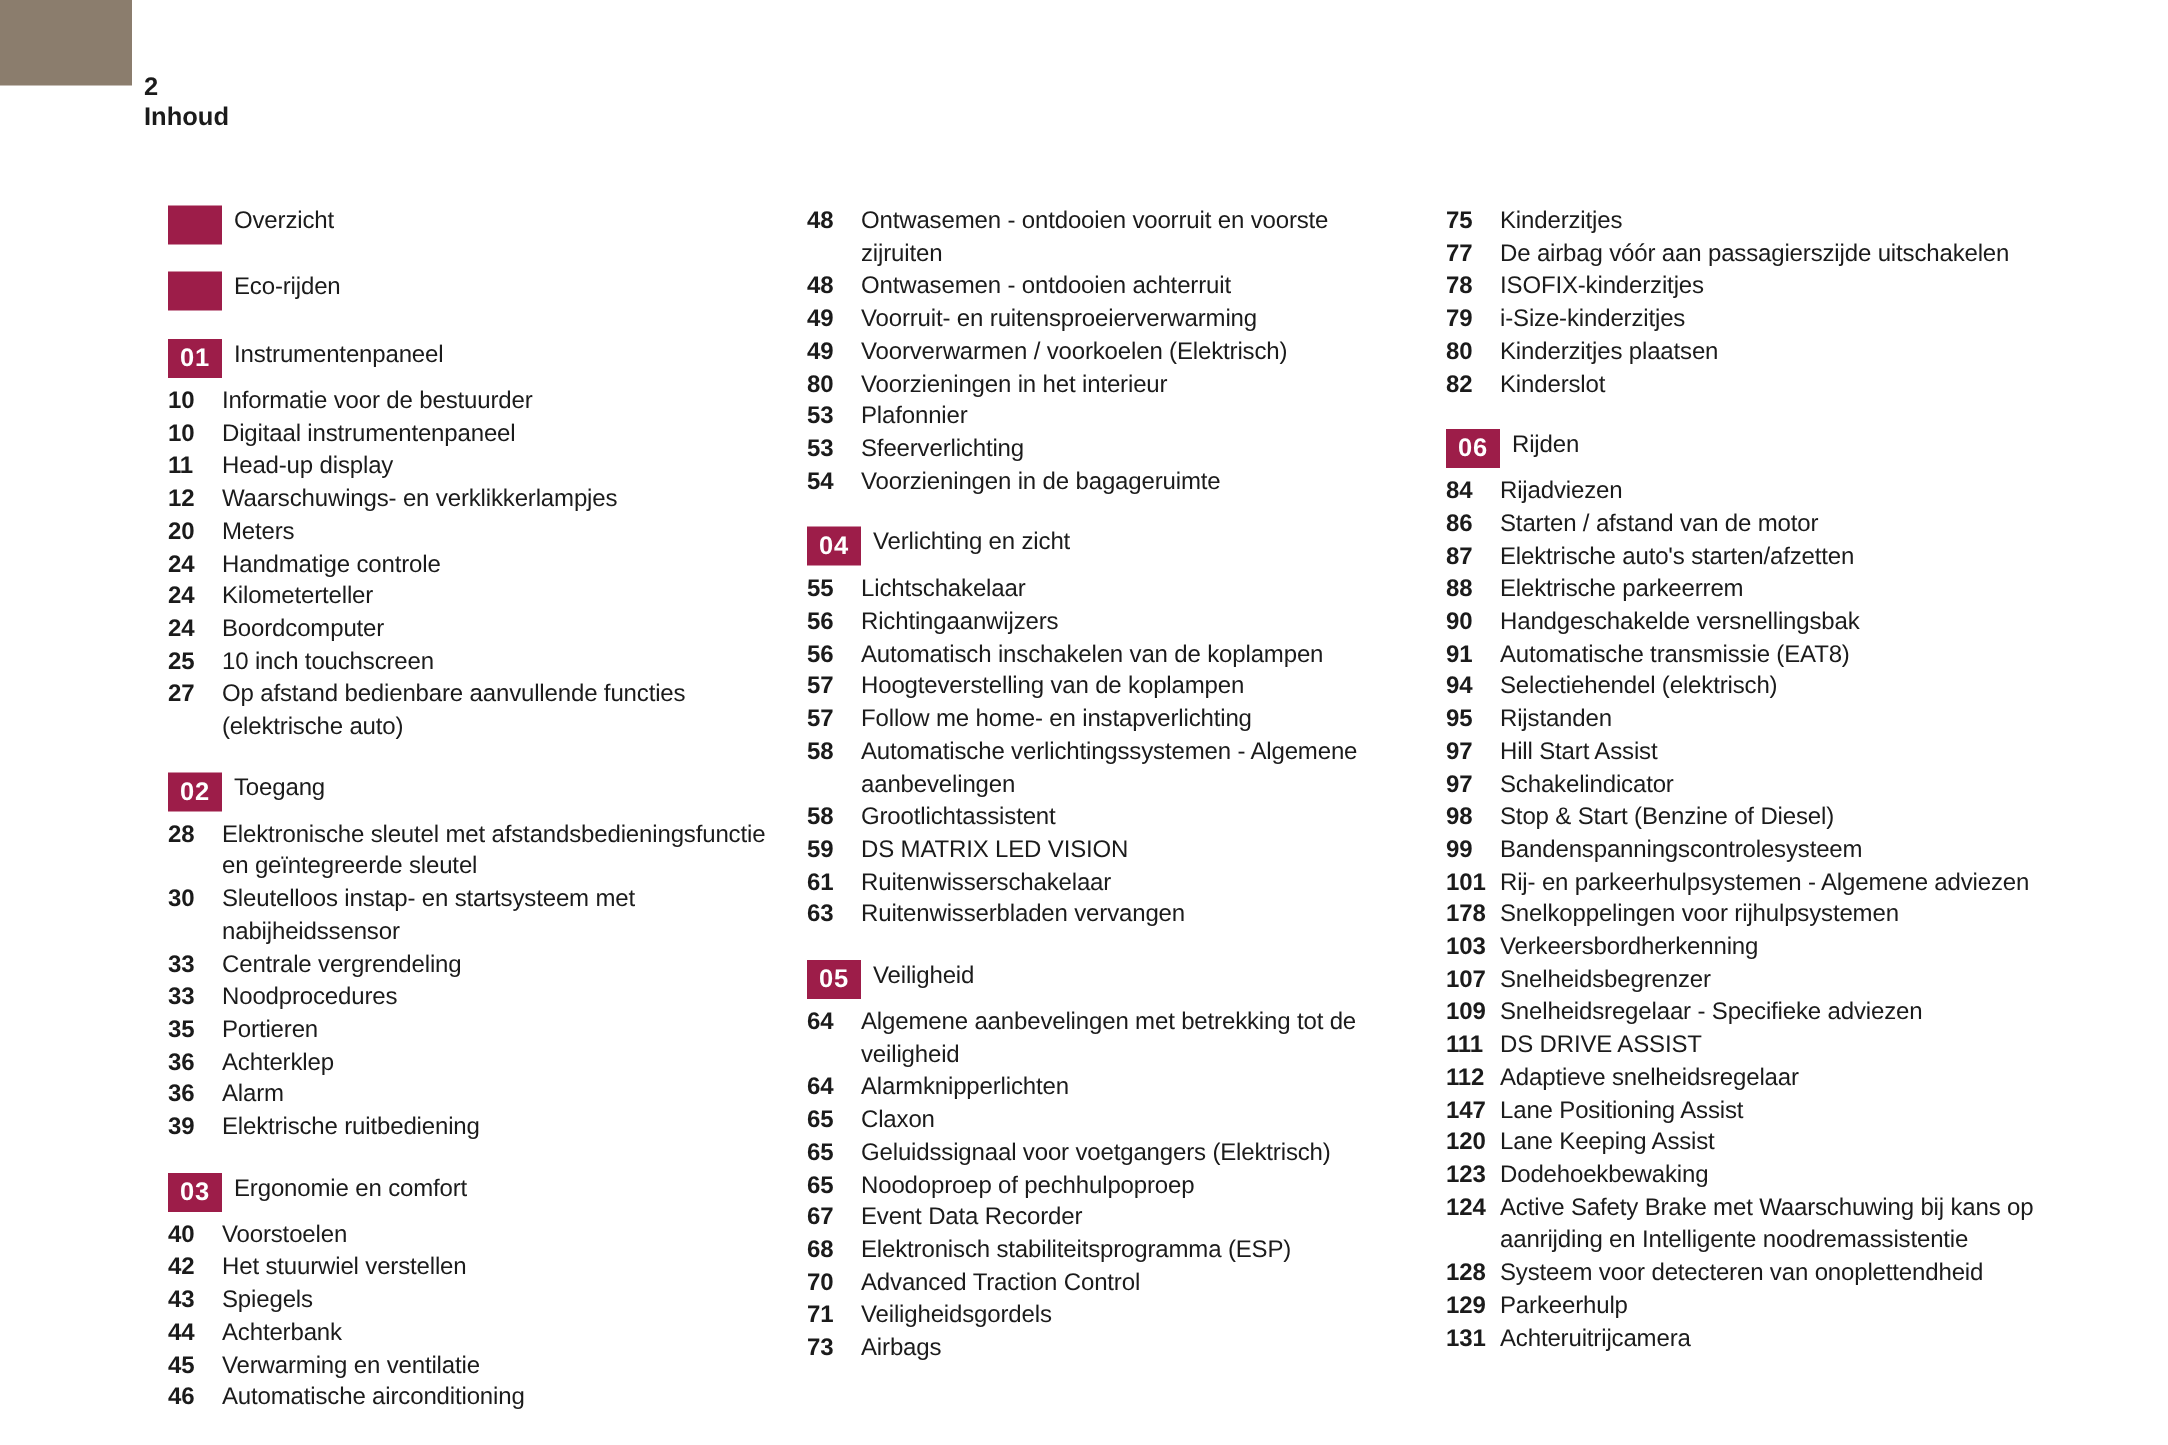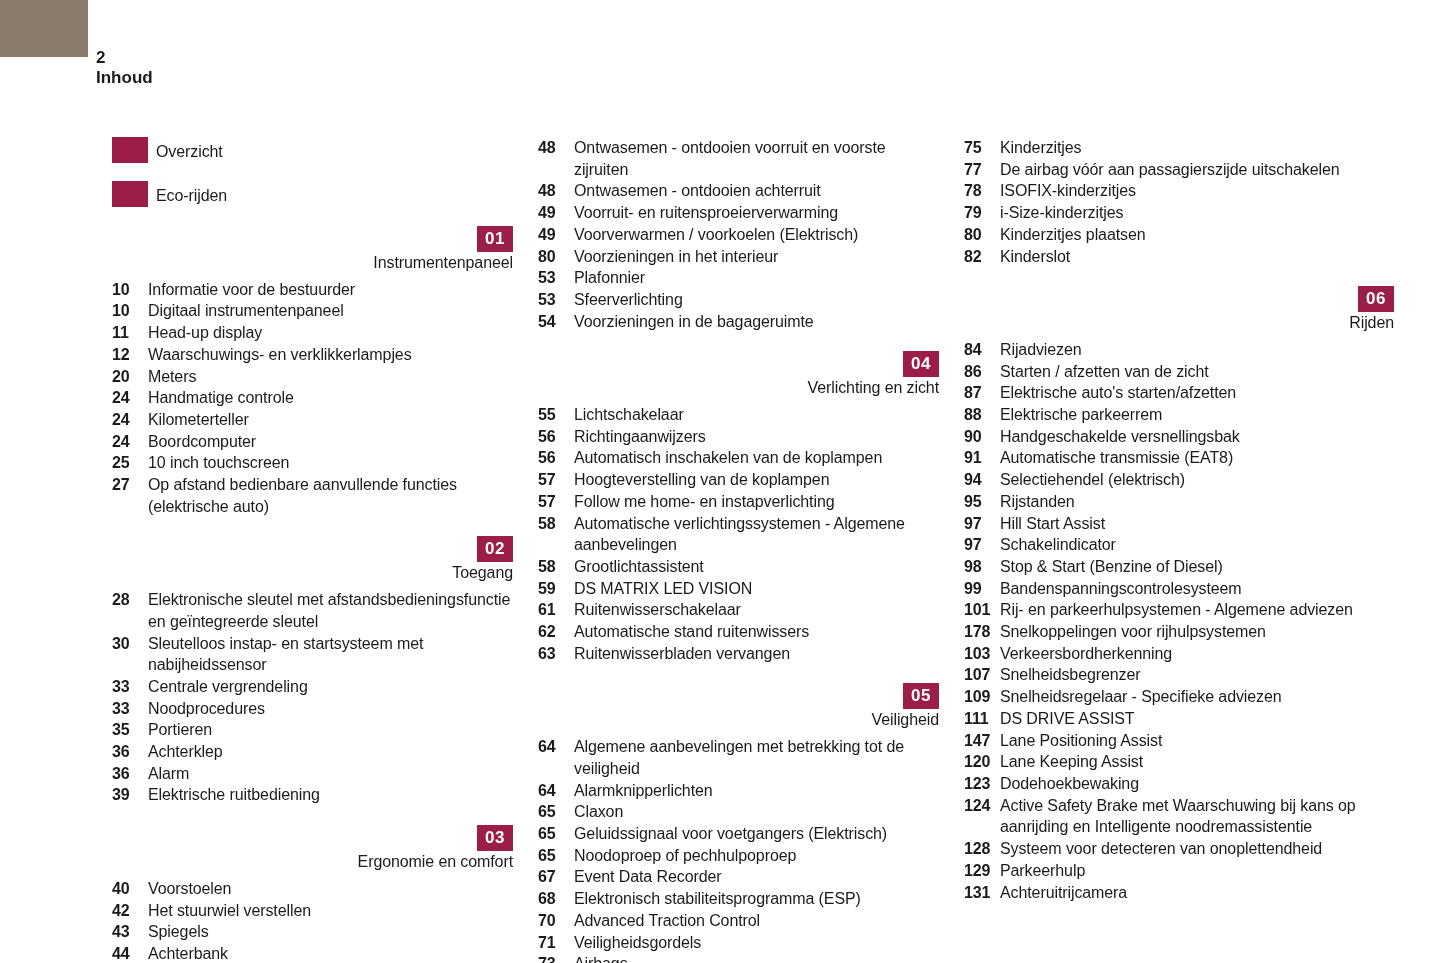--- a/index.html
+++ b/index.html
@@ -54,26 +54,26 @@
   }
   .entry .num {
     flex: none;
     width: 36px;
     font-weight: bold;
   }
   .entry .label { flex: 1; }
 
   .badge-row, .section-row {
     display: flex;
-    align-items: flex-end;
+    align-items: flex-start;
     margin: 18px 0 5px 0;
   }
   .badge-row { margin-top: 0; margin-bottom: 18px; }
   .badge-row:first-child { margin-top: 0; }
-  .section-row { margin-top: 19px; flex-direction: column; }
+  .section-row { margin-top: 19px; }
 
   .box {
     flex: none;
     width: 36px;
     height: 26px;
     background: var(--accent, #9D1D49);
     color: #ffffff;
     display: flex;
     align-items: center;
     justify-content: center;
@@ -283,24 +283,20 @@
         </div>
         <div class="entry">
           <span class="num">59</span>
           <span class="label">DS MATRIX LED VISION</span>
         </div>
         <div class="entry">
           <span class="num">61</span>
           <span class="label">Ruitenwisserschakelaar</span>
         </div>
         <div class="entry">
-          <span class="num">62</span>
-          <span class="label">Automatische stand ruitenwissers</span>
-        </div>
-        <div class="entry">
           <span class="num">63</span>
           <span class="label">Ruitenwisserbladen vervangen</span>
         </div>
         <div class="section-row">
           <span class="box">05</span>
           <span class="slabel">Veiligheid</span>
         </div>
         <div class="entry">
           <span class="num">64</span>
           <span class="label">Algemene aanbevelingen met betrekking tot de veiligheid</span>
@@ -370,21 +366,21 @@
         <div class="section-row">
           <span class="box">06</span>
           <span class="slabel">Rijden</span>
         </div>
         <div class="entry">
           <span class="num">84</span>
           <span class="label">Rijadviezen</span>
         </div>
         <div class="entry">
           <span class="num">86</span>
-          <span class="label">Starten / afzetten van de zicht</span>
+          <span class="label">Starten / afstand van de motor</span>
         </div>
         <div class="entry">
           <span class="num">87</span>
           <span class="label">Elektrische auto's starten/afzetten</span>
         </div>
         <div class="entry">
           <span class="num">88</span>
           <span class="label">Elektrische parkeerrem</span>
         </div>
         <div class="entry">
@@ -435,20 +431,24 @@
           <span class="num">107</span>
           <span class="label">Snelheidsbegrenzer</span>
         </div>
         <div class="entry">
           <span class="num">109</span>
           <span class="label">Snelheidsregelaar - Specifieke adviezen</span>
         </div>
         <div class="entry">
           <span class="num">111</span>
           <span class="label">DS DRIVE ASSIST</span>
+        </div>
+        <div class="entry">
+          <span class="num">112</span>
+          <span class="label">Adaptieve snelheidsregelaar</span>
         </div>
         <div class="entry">
           <span class="num">147</span>
           <span class="label">Lane Positioning Assist</span>
         </div>
         <div class="entry">
           <span class="num">120</span>
           <span class="label">Lane Keeping Assist</span>
         </div>
         <div class="entry">

